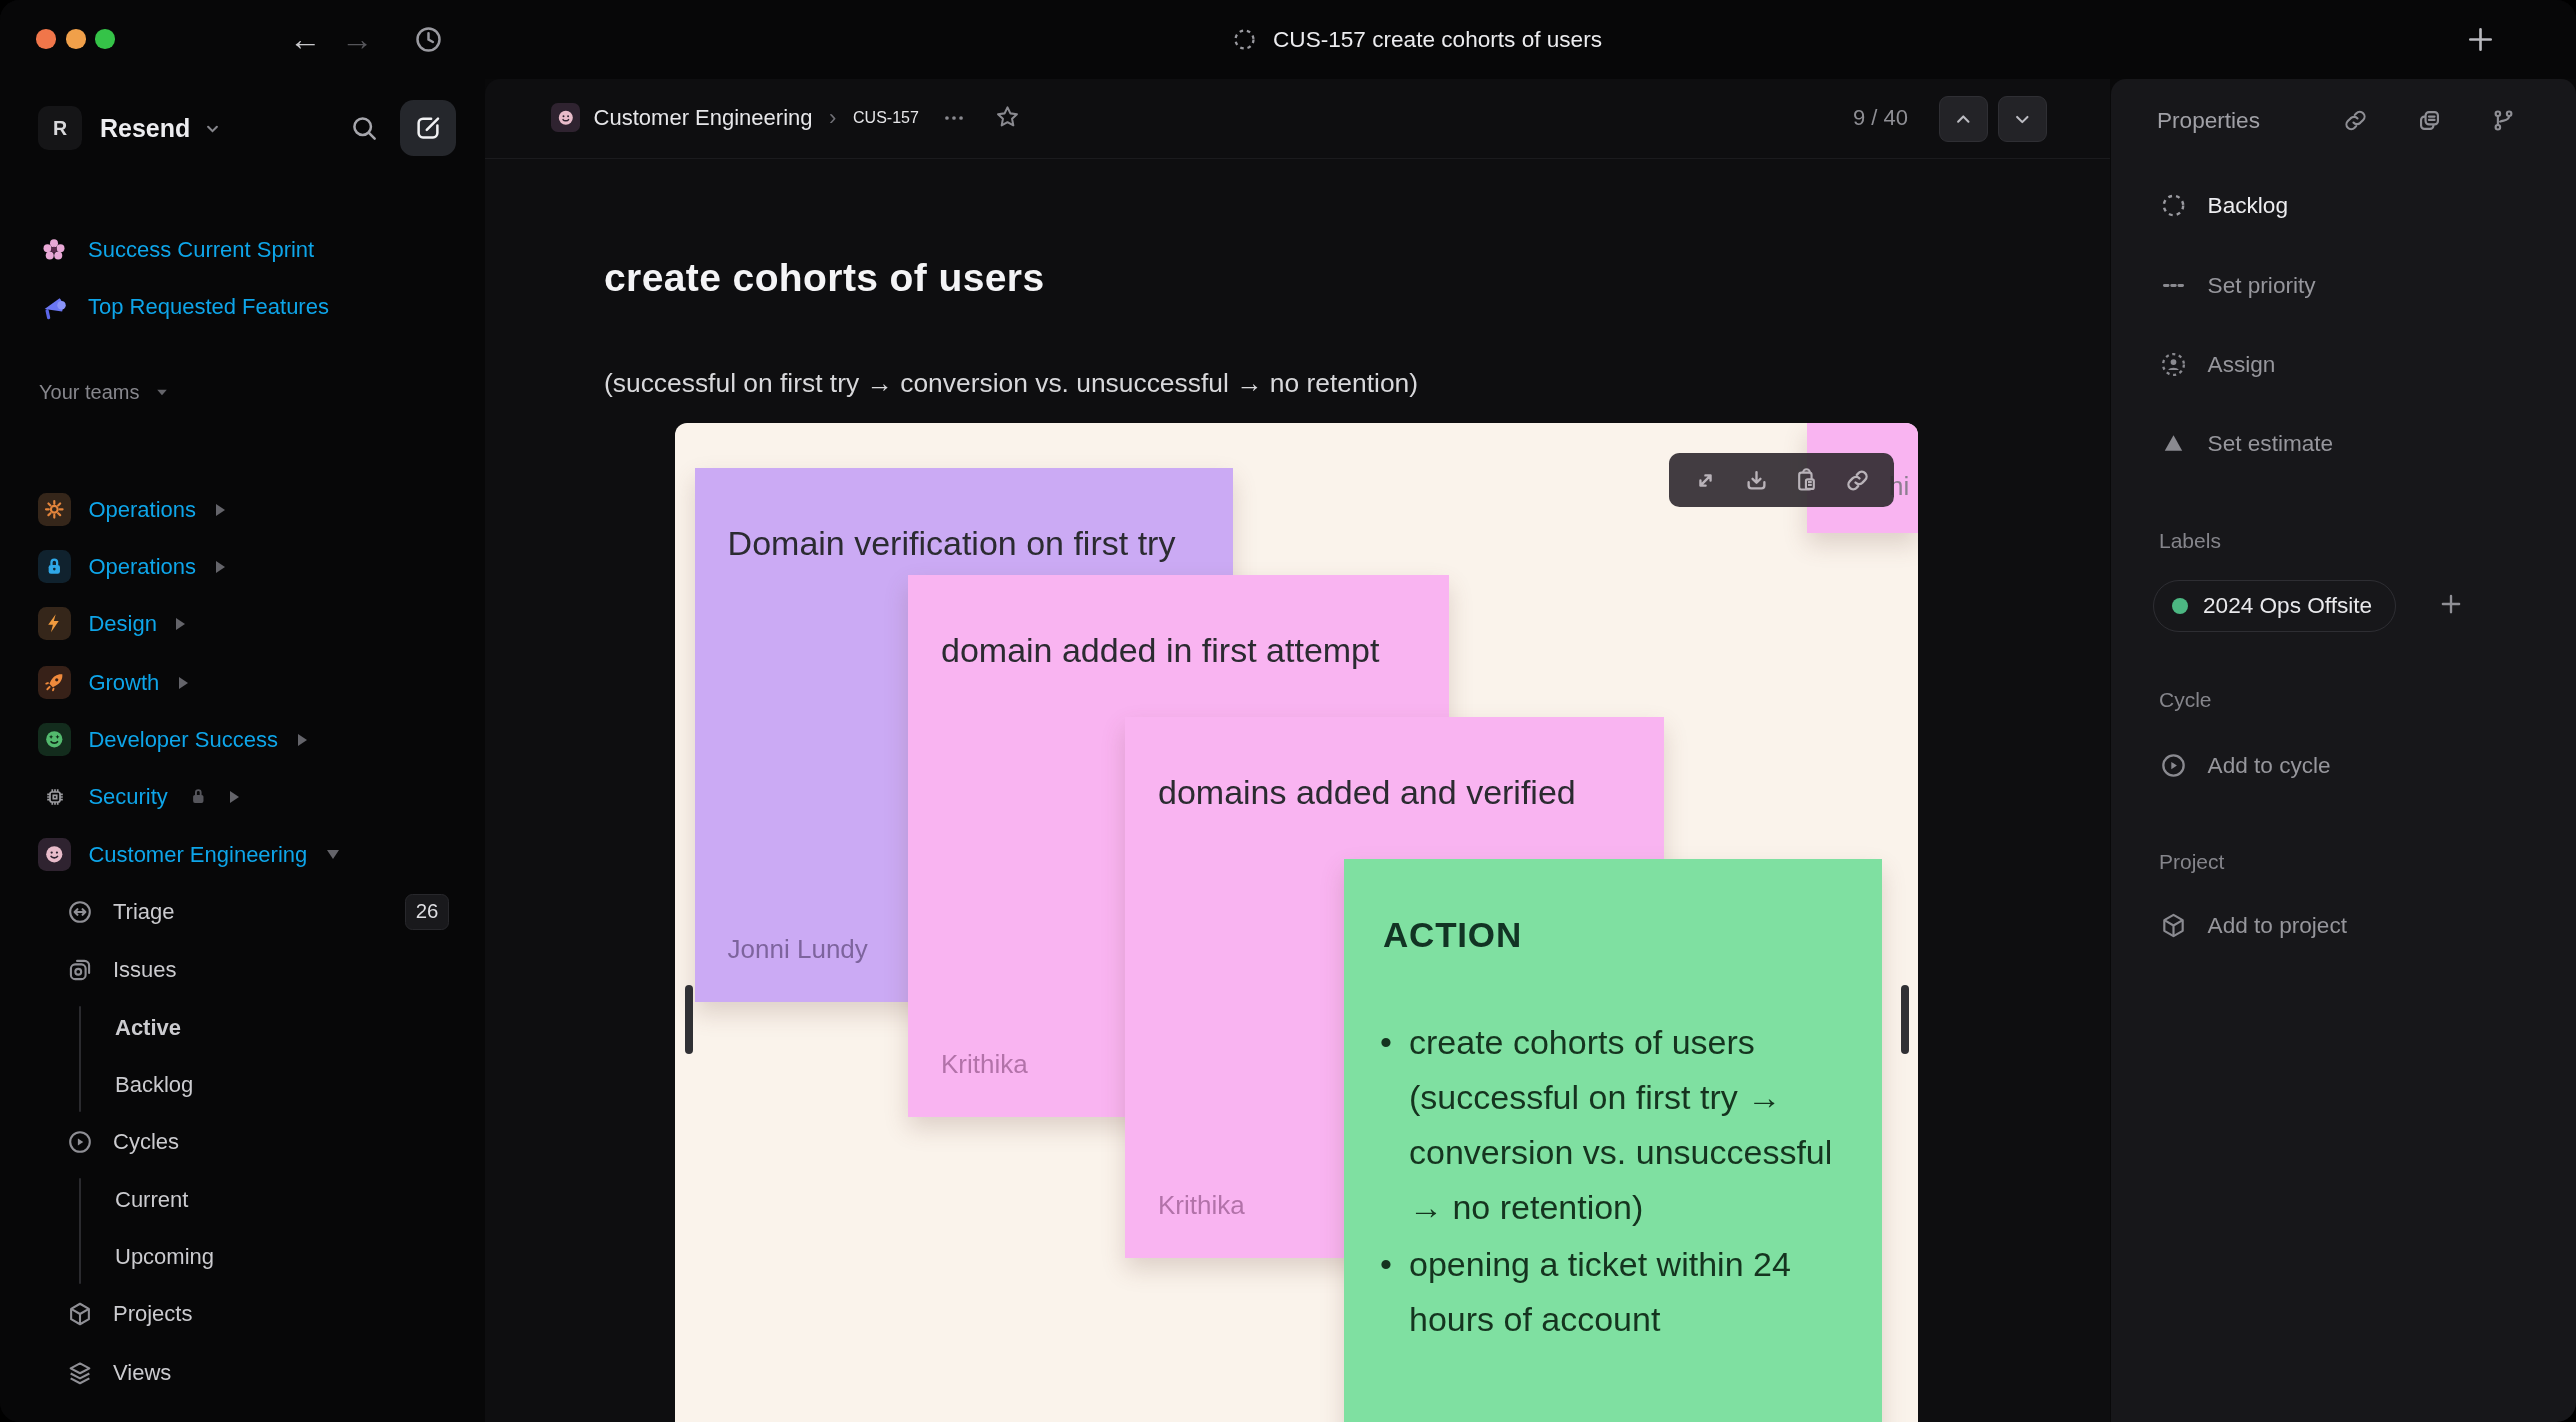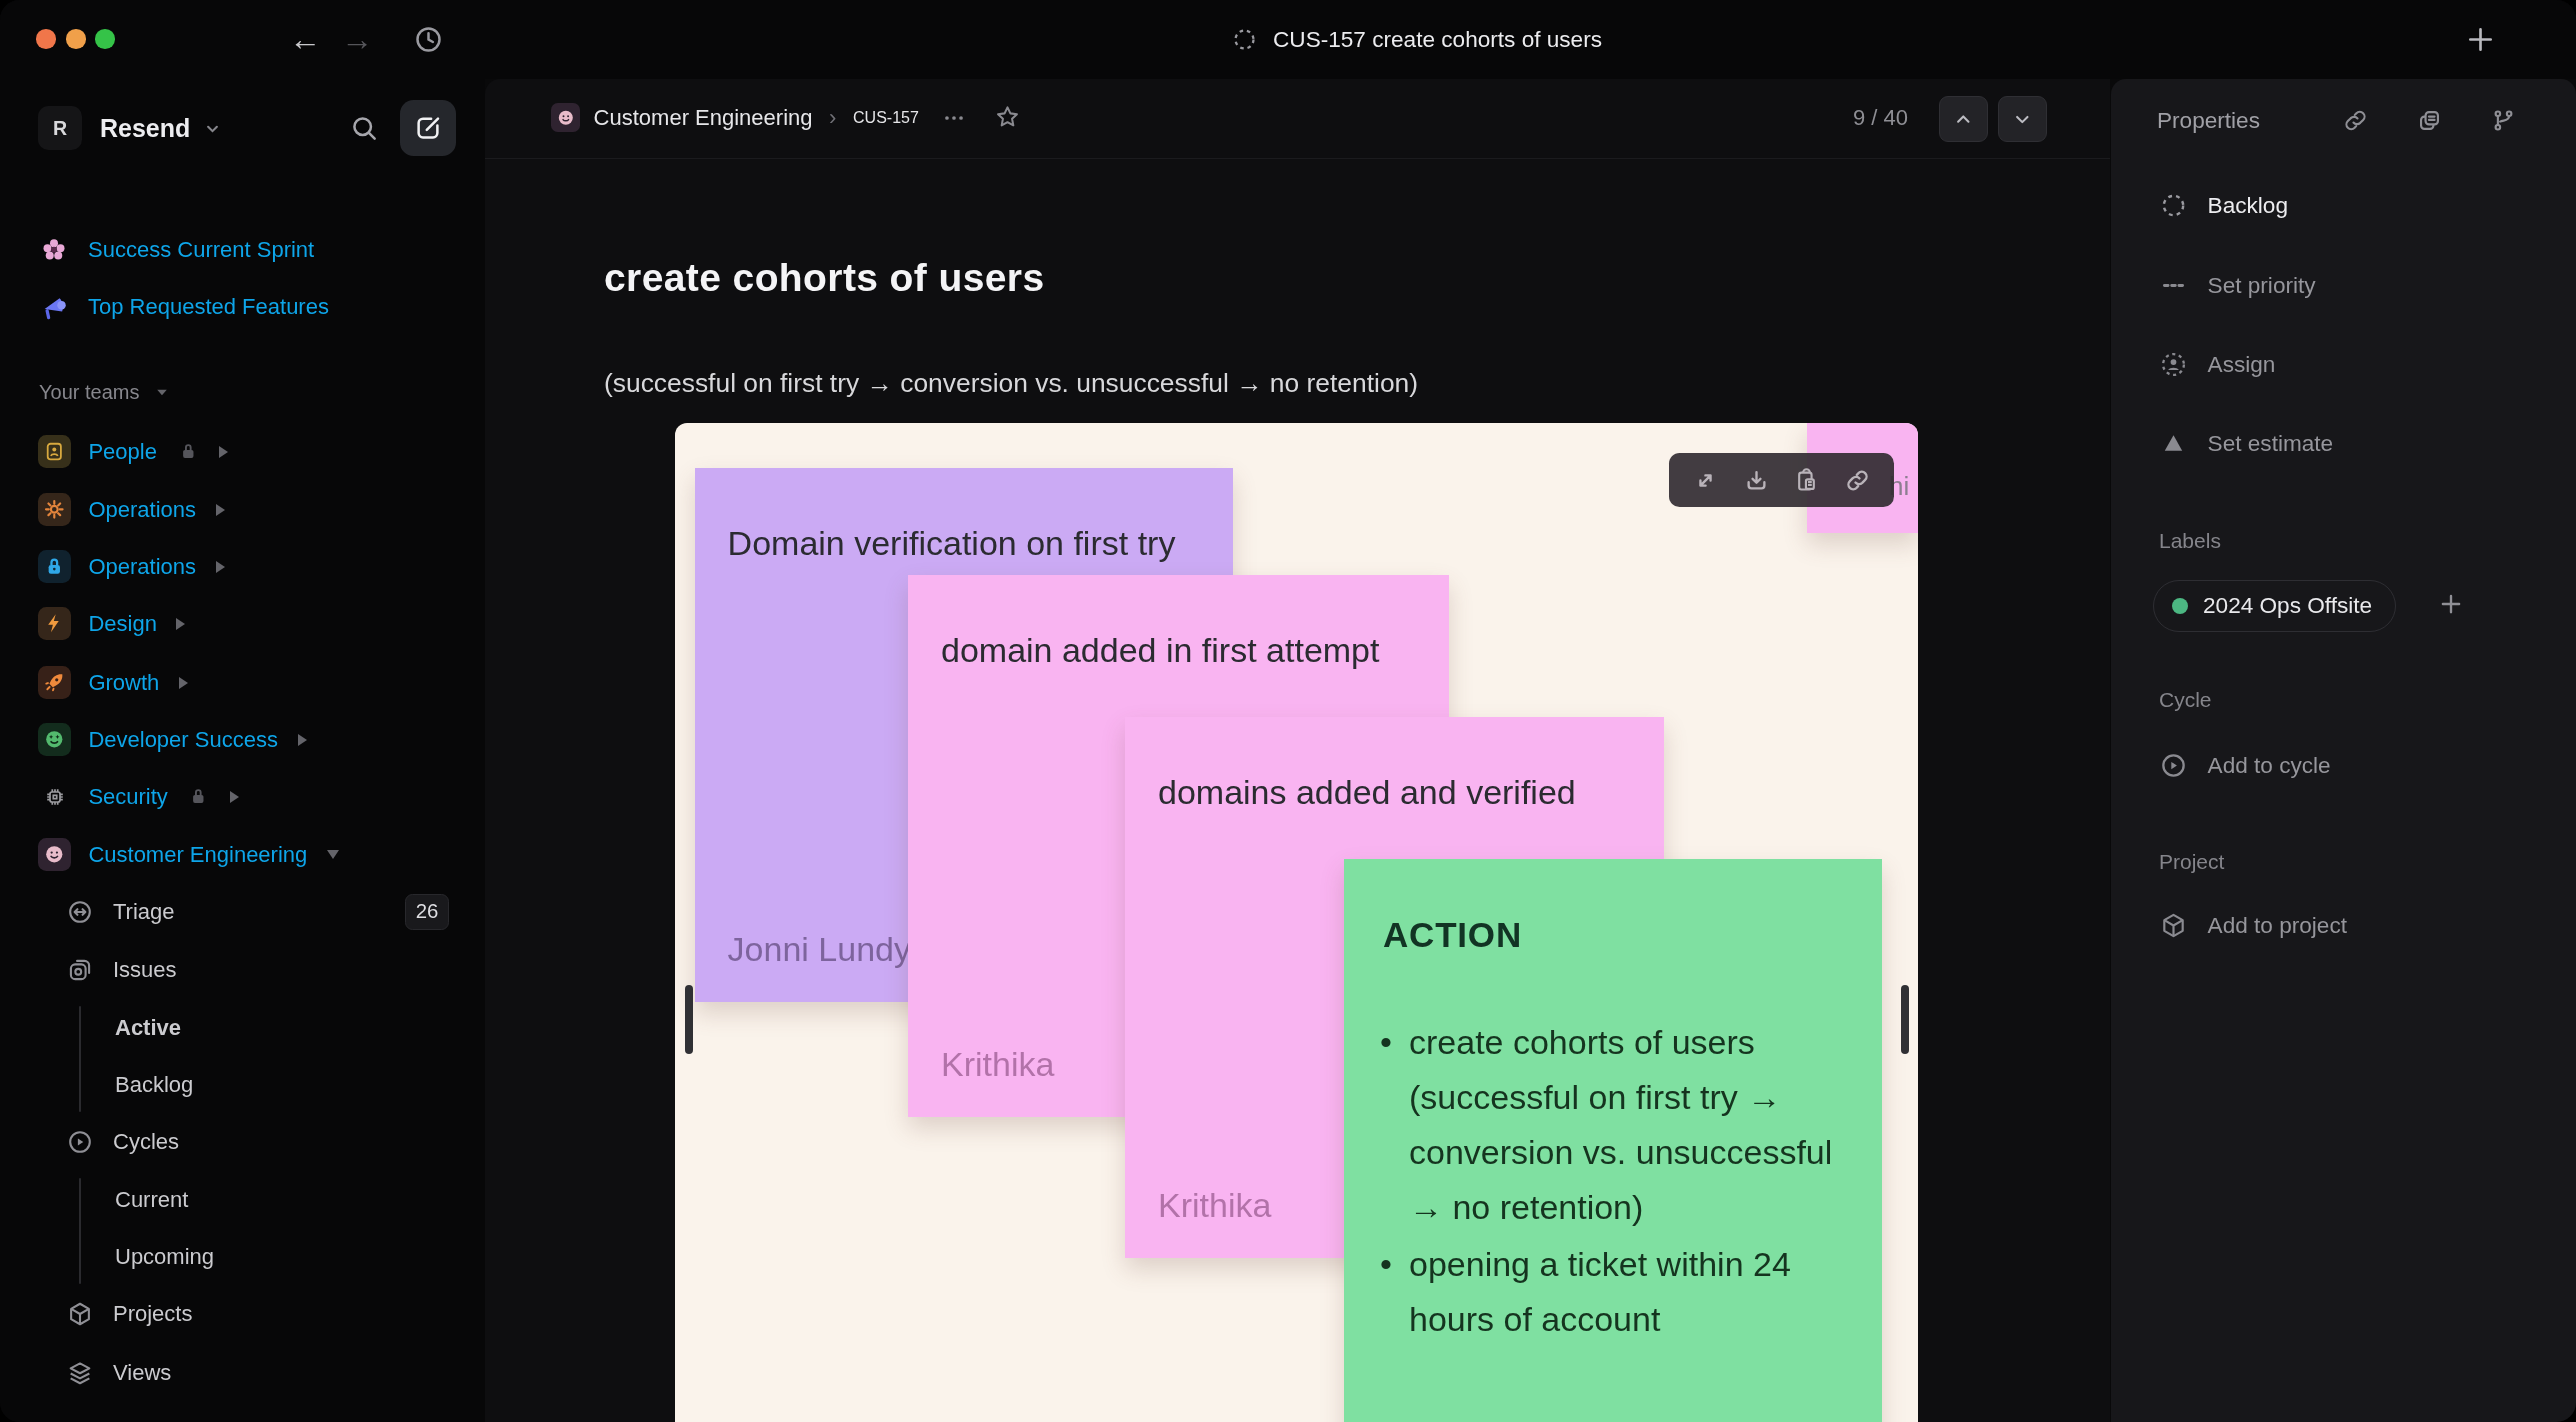--- a/index.html
+++ b/index.html
@@ -30,21 +30,21 @@
   .crumb-team{color:#e6e6e9;font-size:22px;margin-left:13.6px;}
   .crumb-sep{color:#6f6f75;font-size:22px;margin-left:16.6px;}
   .crumb-id{color:#e6e6e9;font-size:16px;margin-left:16.6px;}
   .pager{color:#8e8e94;font-size:22px;}
   .pgbtn{width:47px;height:44px;background:#232327;border:0.8px solid #2f2f34;border-radius:9px;display:flex;align-items:center;justify-content:center;}
   .title{position:absolute;left:604px;top:257px;font-size:39px;font-weight:700;color:#f4f4f6;letter-spacing:0.4px;}
   .subtitle{position:absolute;left:604px;top:368px;font-size:26.4px;color:#d8d8db;}
   
   .board{position:absolute;left:675px;top:424px;width:1243px;height:999px;border-radius:12px 12px 0 0;overflow:hidden;}
   .note{position:absolute;box-shadow:0 10.6px 22.6px rgba(110,70,60,.20);box-sizing:border-box;padding:48px 33px;font-size:34px;line-height:55px;color:#2b2b31;}
-  .note .author{position:absolute;left:33px;bottom:39px;font-size:34px;line-height:27px;}
+  .note .author{position:absolute;left:33px;bottom:39px;font-size:26px;line-height:27px;}
   .g-head{font-size:35px;font-weight:700;color:#123424;letter-spacing:0.8px;margin:6px 0 53px 3px;}
   .g-li{display:flex;color:#15341f;margin-bottom:1.5px;}
   .g-li .dot{width:29px;flex:none;font-size:34px;}
   .imgtools{position:absolute;left:994px;top:30px;width:225px;height:54px;background:rgba(50,45,50,.92);border-radius:10.6px;display:flex;align-items:center;justify-content:space-between;padding:0 22.6px;box-sizing:border-box;}
   .handle{position:absolute;width:8.3px;height:69px;background:#303034;border-radius:4.5px;top:562px;}
   
   .panel{position:absolute;left:2111px;top:79px;width:465px;height:1343px;background:#17171a;border-radius:15px 15px 0 0;}
   .p-title{position:absolute;left:46px;top:29px;color:#a0a0a6;font-size:22.6px;}
   .p-row{position:absolute;display:flex;align-items:center;gap:19.6px;left:48px;height:53px;}
   .p-row .lbl{font-size:22.6px;color:#96969c;white-space:nowrap;}
@@ -132,35 +132,20 @@
           <path d="M6.5 15l1.2 5.5" stroke="#5b66e8" stroke-width="2.6" stroke-linecap="round" fill="none"></path>
         </svg>
       <span class="sb-label" style="margin-left:19px;">Top Requested Features</span>
     </div>
 
     <div class="row" style="left:0;top:291px;width:485px;height:45px;">
       <span class="sb-head" style="margin-left:39px;">Your teams</span>
       <div class="caret-d" style="border-top-width:7.5px;margin-left:16.6px;transform:scale(.8);"></div>
     </div>
 
-    <div class="row" style="left:0;top:344px;width:485px;height:57px;">
-      <div class="tile" style="margin-left:38px;background:#37301a;">
-        <svg width="22.6" height="22.6" viewBox="0 0 24 24" fill="none" stroke="#d8a93f" stroke-width="1.9">
-            <rect x="5" y="4" width="14" height="16.5" rx="3"></rect>
-            <circle cx="12" cy="10" r="2.1" fill="#d8a93f" stroke="none"></circle>
-            <path d="M8.3 16.8c1.1-2.3 6.3-2.3 7.4 0"></path>
-          </svg>
-      </div>
-      <span class="sb-label" style="margin-left:17.4px;">People</span>
-      <svg style="margin-left:19.6px;" width="22.6" height="22.6" viewBox="0 0 24 24" fill="#55555b">
-          <rect x="6.5" y="10.5" width="11" height="8.5" rx="2"></rect>
-          <path d="M9.5 10.5V8a2.5 2.5 0 0 1 5 0v2.5" fill="none" stroke="#55555b" stroke-width="2"></path>
-        </svg>
-      <div class="caret-r"></div>
-    </div>
 
     <div class="row" style="left:0;top:402px;width:485px;height:57px;">
       <div class="tile" style="margin-left:38px;background:#35261a;">
         <svg width="22.6" height="22.6" viewBox="0 0 24 24" fill="none" stroke="#e4853c" stroke-width="2.3" stroke-linecap="round">
             <circle cx="12" cy="12" r="3.6"></circle>
             <path d="M12 3.2v3M12 17.8v3M3.2 12h3M17.8 12h3M5.8 5.8l2.1 2.1M16.1 16.1l2.1 2.1M18.2 5.8l-2.1 2.1M7.9 16.1l-2.1 2.1"></path>
           </svg>
       </div>
       <span class="sb-label" style="margin-left:17.4px;">Operations</span>
       <div class="caret-r"></div>

